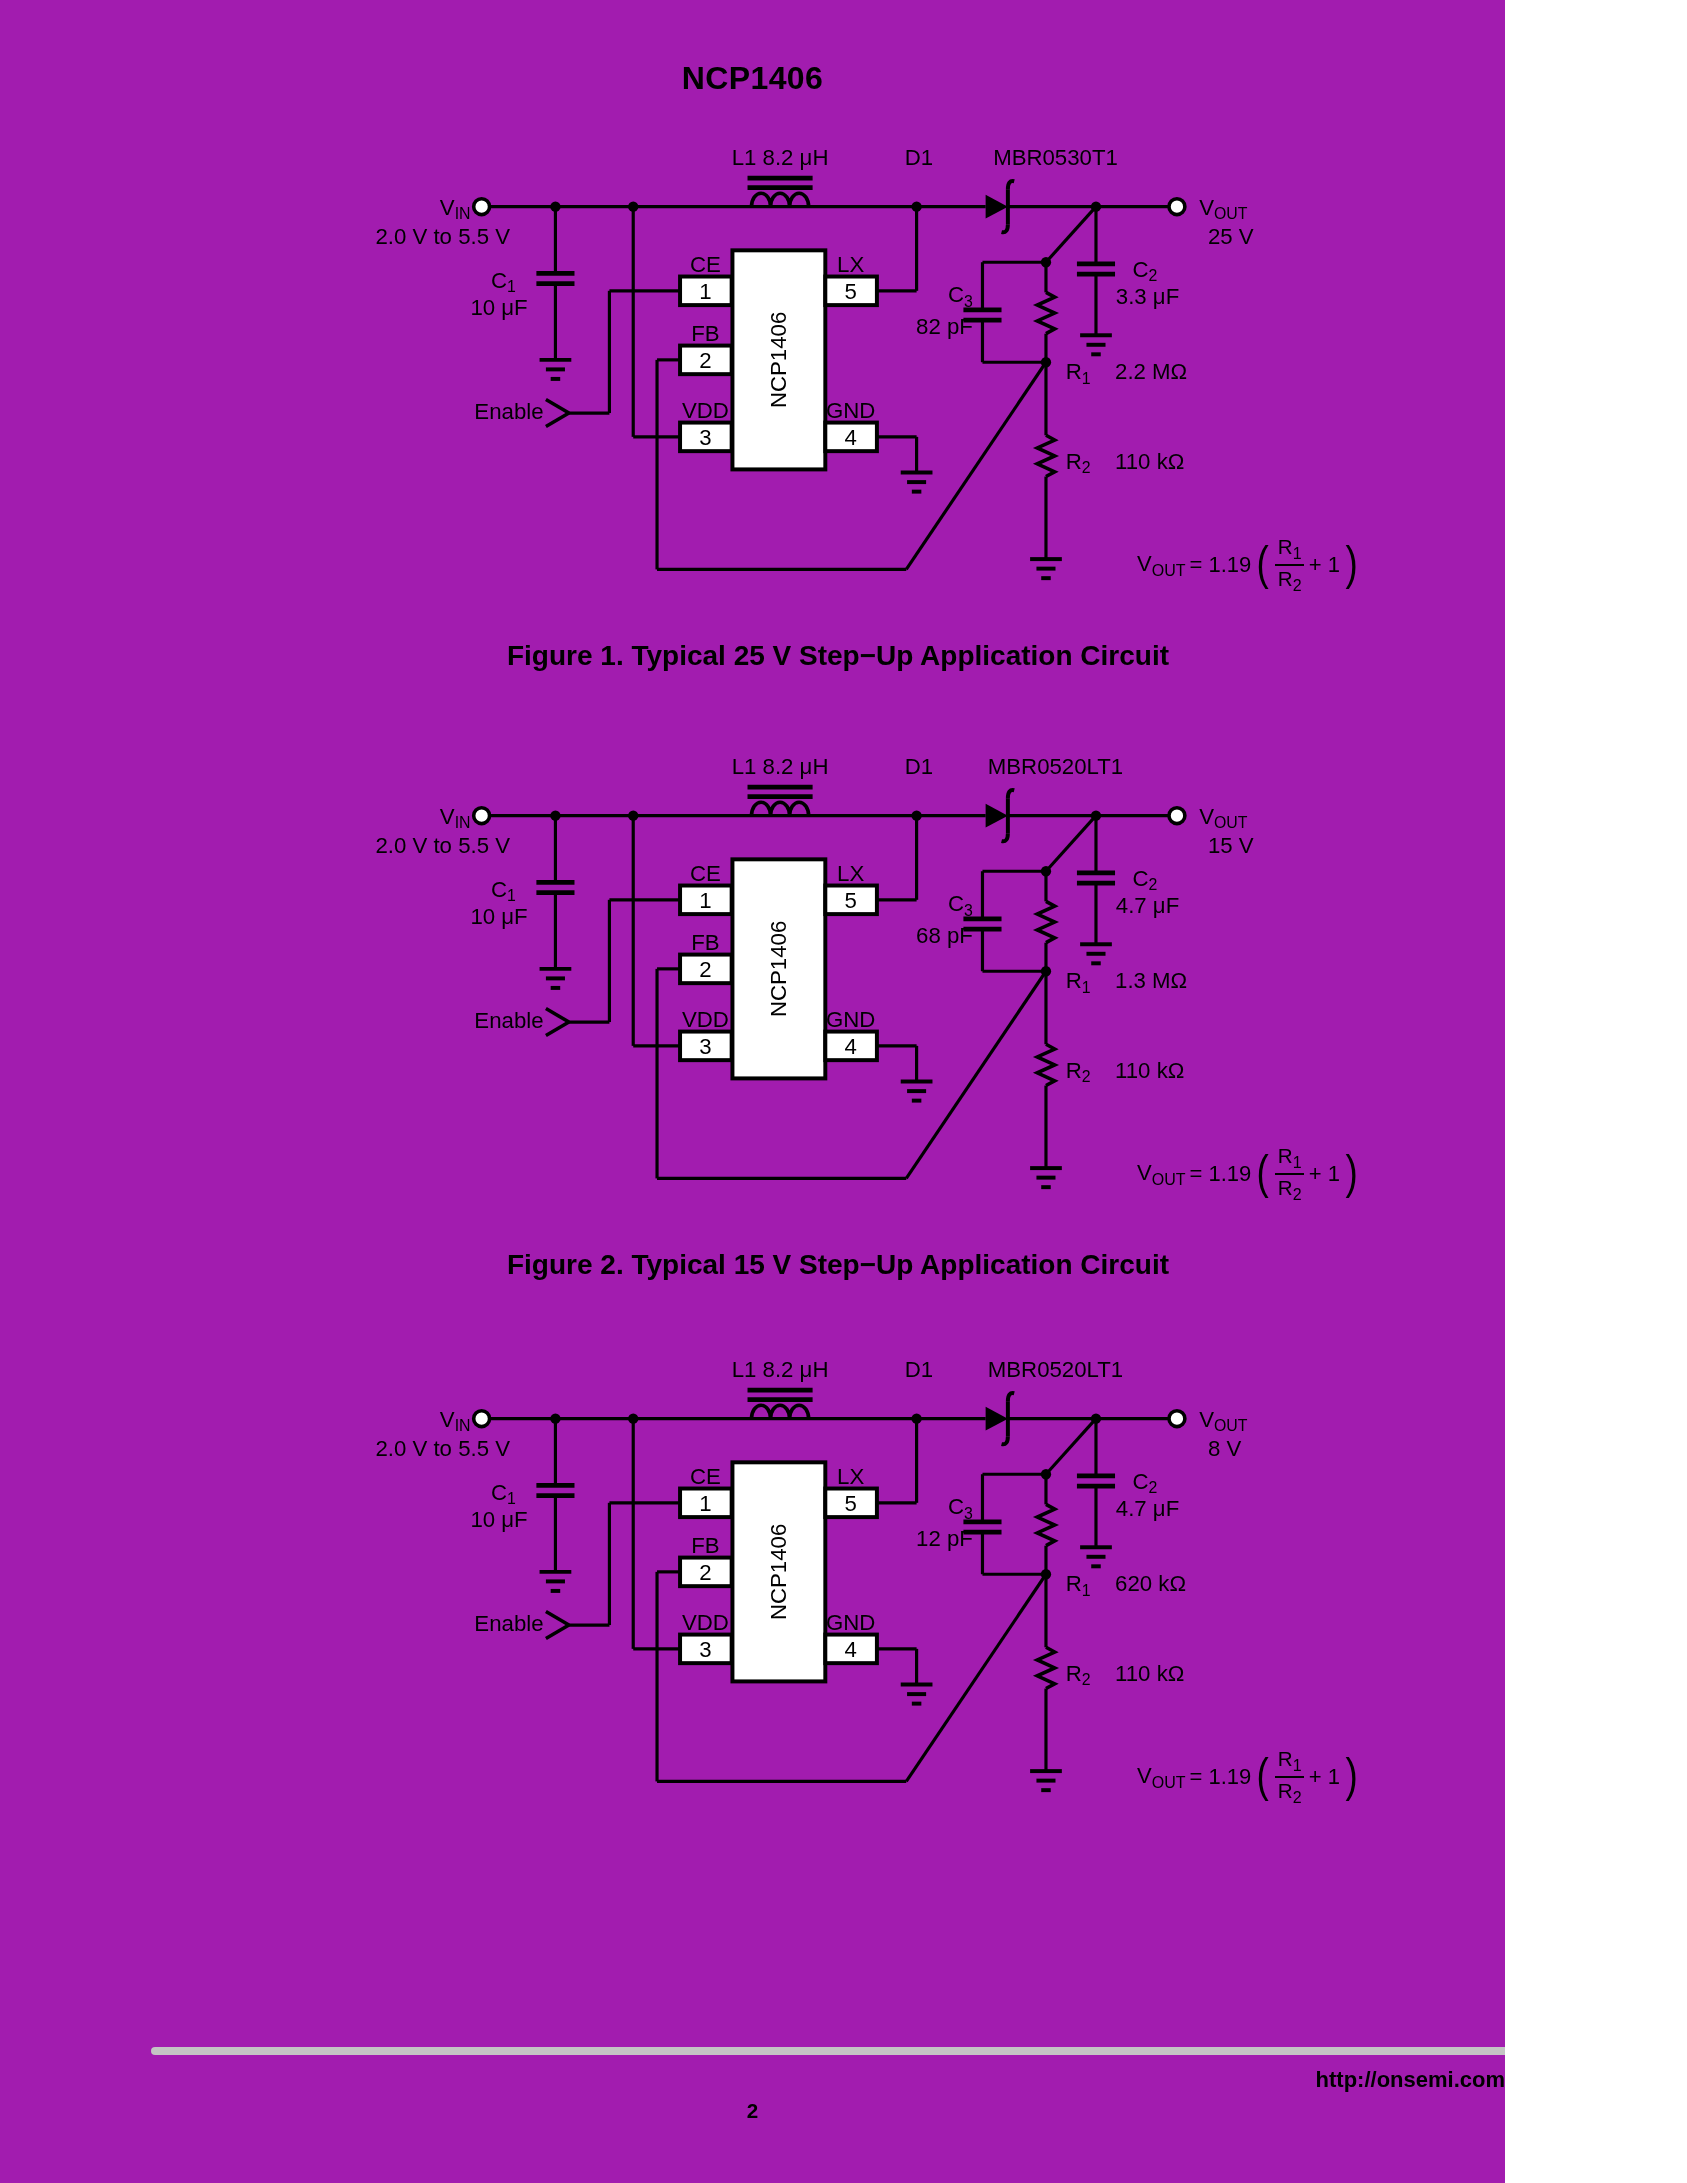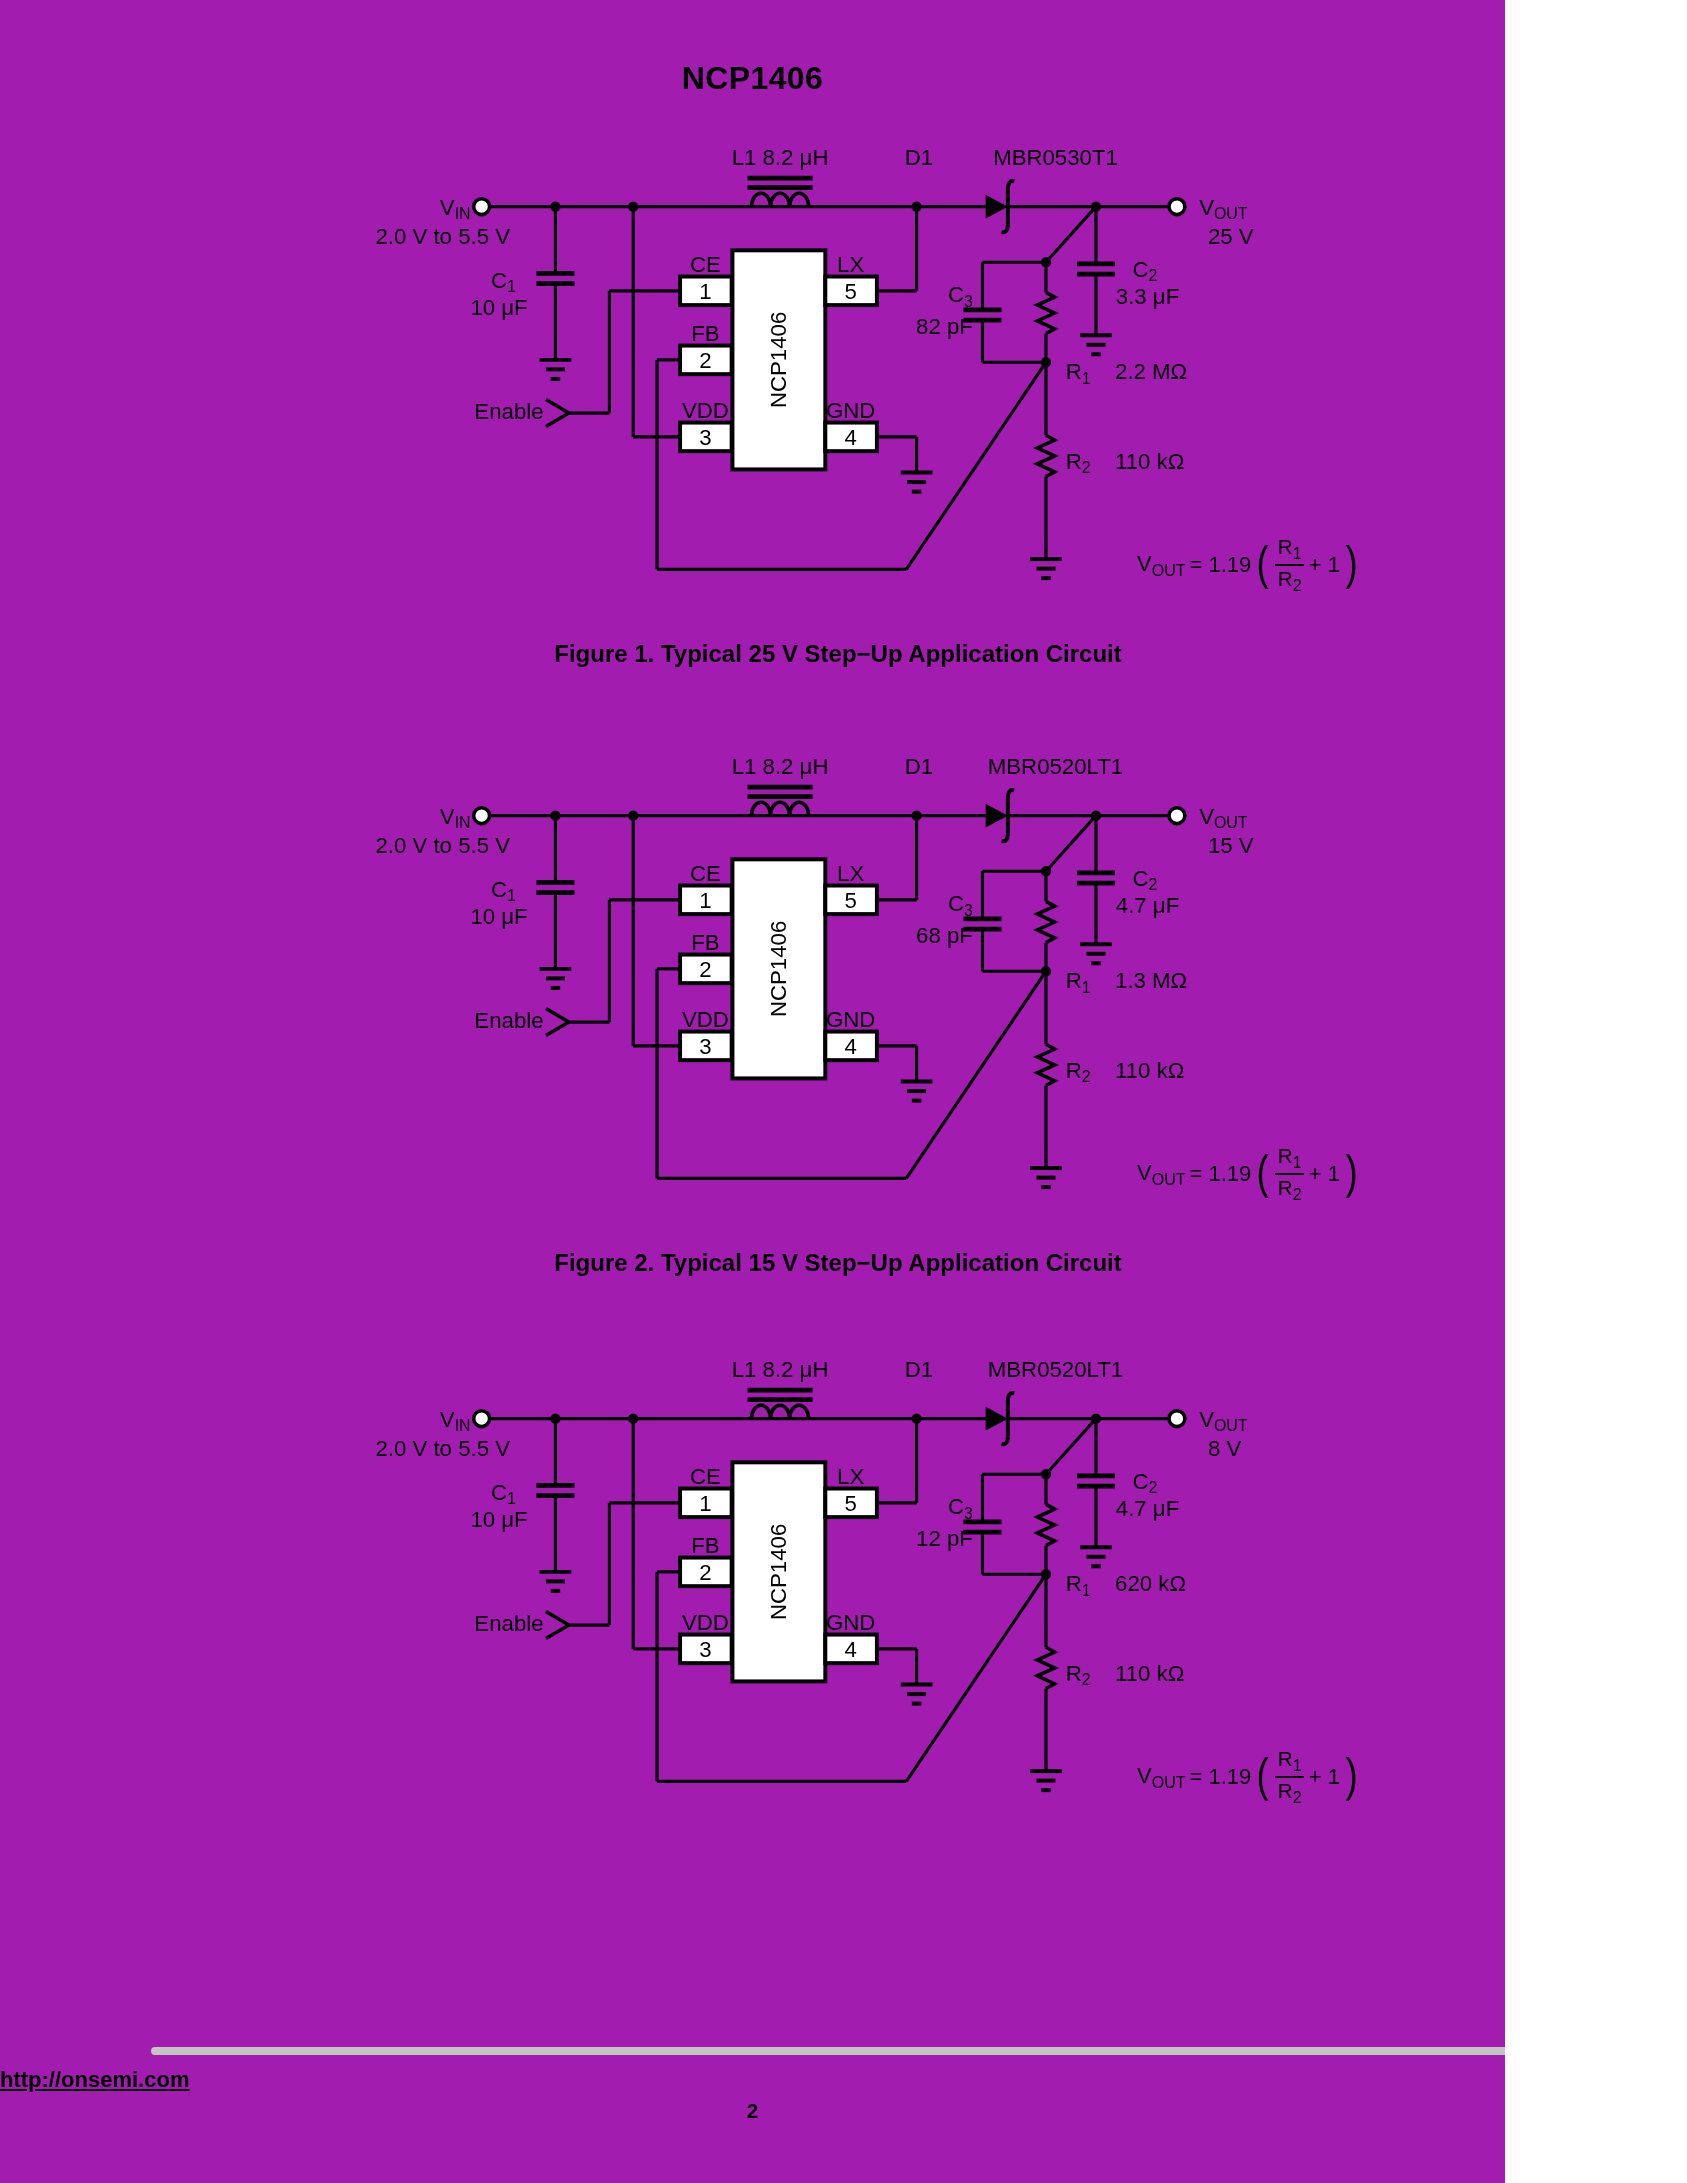--- a/index.html
+++ b/index.html
@@ -7,32 +7,32 @@
   .page{position:relative;width:1505px;height:2183px;background:#a21caf;overflow:hidden;}
   .title{position:absolute;top:60px;left:0;width:100%;text-align:center;
          font-size:32px;font-weight:bold;letter-spacing:0.4px;}
   .figure{position:absolute;left:357px;width:1016px;height:556px;}
   .schematic{display:block;}
   svg text{font-family:"Liberation Sans", sans-serif;fill:#000;}
   .lbl{font-size:28px;}
   .num{font-size:28px;}
   .sub{font-size:20px;}
   .caption{position:absolute;left:-27px;top:500px;width:1016px;text-align:center;
-           font-size:24px;font-weight:bold;}
+           font-size:28px;font-weight:bold;}
   .formula{position:absolute;left:780px;top:395px;display:flex;align-items:center;
            font-size:22px;gap:4px;white-space:nowrap;}
   .formula sub{font-size:16px;}
   .f-paren{font-size:46px;font-weight:400;line-height:1;transform:scaleX(.8);margin-top:-4.8px;}
   .f-frac{display:flex;flex-direction:column;align-items:center;font-size:20.6px;line-height:1.15;margin:0 0.8px;}
   .f-num{border-bottom:2.4px solid #000;padding:0 2.4px 0.8px 2.4px;}
   .f-den{padding-top:0.8px;}
   .footer-bar{position:absolute;left:151px;top:2047px;width:1385px;height:8px;
               background:#c4c4c4;border-radius:4px;}
-  .footer-url{position:absolute;left:0;top:2067px;width:100%;text-align:left;
-              font-size:22px;font-weight:bold;text-decoration:underline;}
+  .footer-url{position:absolute;left:0;top:2067px;width:100%;text-align:right;
+              font-size:22px;font-weight:bold;}
   .footer-page{position:absolute;left:0;top:2099px;width:100%;text-align:center;
                font-size:20.6px;font-weight:bold;}
 </style>
 </head>
 <body>
 
 <svg width="0" height="0" style="position:absolute" aria-hidden="true">
   <defs>
     <g id="gnd-sym" stroke="#000" stroke-width="5">
       <line x1="-20" y1="0" x2="20" y2="0"></line>

